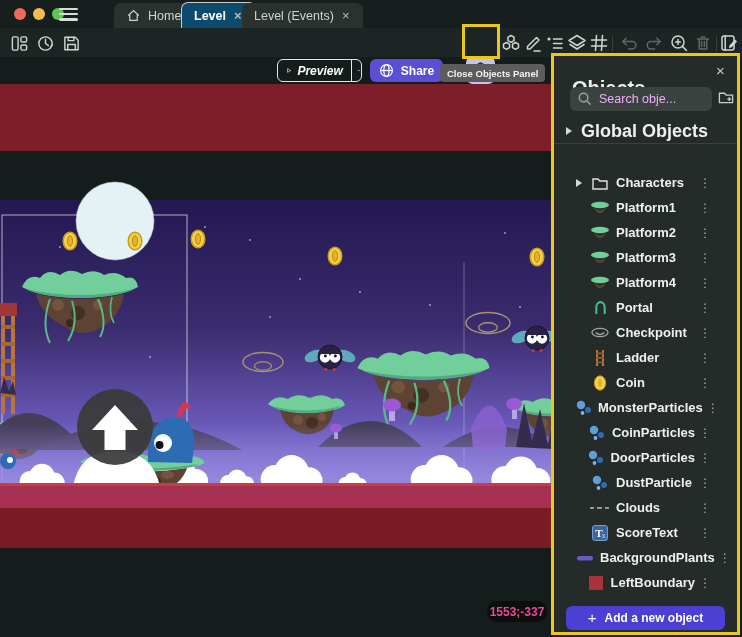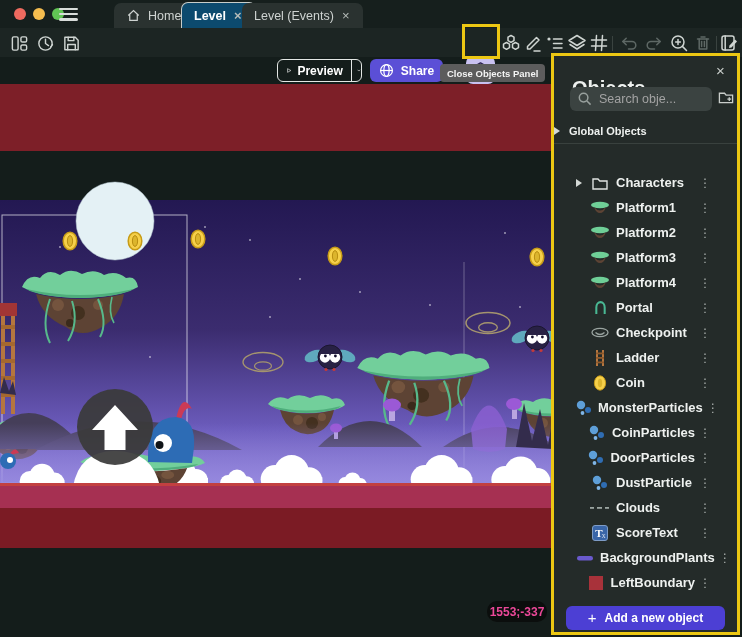--- a/index.html
+++ b/index.html
@@ -19,21 +19,21 @@
                 color:#ffffff; font-weight:bold; }
   .tab .close { color:#b6bcb9; font-size:13px; line-height:1; padding:0 1px; }
   
   #toolbar { left:0; top:28px; width:742px; height:29px; background:#1c2523; z-index:6; }
   .tbicon { top:4px; width:22px; height:22px; display:flex; align-items:center; justify-content:center; cursor:pointer; }
   .tbicon svg { stroke:#cfd5d2; fill:none; stroke-width:1.5; stroke-linecap:round; stroke-linejoin:round; }
   .tbicon.dim svg { stroke:#5e6865; }
   .tbsep { top:8px; width:1px; height:15px; background:#3a4340; }
   #preview-btn { left:277px; top:31px; width:85px; height:23px; border:1.5px solid #e4e7e5; border-radius:6px;
                  display:flex; align-items:center; color:#fff; cursor:pointer; }
-  #preview-btn .lbl { font-size:12px; font-weight:bold; margin-left:6px; }
+  #preview-btn .lbl { font-size:12px; font-weight:bold; margin-left:6px;font-style:italic; }
   #preview-btn .div { width:1.5px; height:100%; background:#e4e7e5; margin-left:8px; }
   #share-btn { left:370px; top:31px; width:73px; height:23px; background:#5b4fd6; border-radius:6px;
                display:flex; align-items:center; justify-content:center; gap:7px; color:#fff; cursor:pointer; }
   #share-btn .lbl { font-size:12px; font-weight:bold; }
   #objects-toggle-active { left:466px; top:28px; width:29px; height:28px; background:#c9c1f1; border-radius:7px;
                display:flex; align-items:center; justify-content:center; cursor:pointer; }
   #objects-toggle-active svg { stroke:#2a2050; fill:none; stroke-width:1.5; stroke-linejoin:round; }
   .annot { border:3px solid #ecc713; z-index:9; pointer-events:none; }
   
   #tooltip { left:440px; top:64px; height:18px; padding:0 7px; background:#5c5c5c; border-radius:4px;
@@ -50,24 +50,24 @@
   
   #coords { left:487px; top:601px; width:60px; height:21px; background:#0b0e0d; border-radius:10px;
             color:#ec4899; font-size:12px; font-weight:bold; display:flex; align-items:center; justify-content:center; z-index:4; }
   
   #panel-frame { left:551px; top:53px; width:189px; height:582px; z-index:7; }
   #panel { left:554px; top:56px; width:183px; height:576px; background:#242b29; z-index:8; color:#eef1ef; }
   #panel-title { left:18px; top:21px; font-size:20px; font-weight:bold; }
   #panel-close { left:162px; top:6px; font-size:15px; color:#c9cecb; cursor:pointer; }
   #search-box { left:16px; top:31px; width:142px; height:24px; background:#3b4341; border-radius:6px;
                 display:flex; align-items:center; gap:7px; padding:0 8px; cursor:text; }
-  #search-box .ph { color:#a3a3a3; font-size:12.5px; white-space:nowrap; overflow:hidden; }
+  #search-box .ph { color:#f0abfc; font-size:12.5px; white-space:nowrap; overflow:hidden; }
   #add-folder { left:164px; top:34px; cursor:pointer; }
-  .sect { left:0; width:183px; height:25px; display:flex; align-items:center; gap:9px; 
-          border-bottom:1px solid #39413e; font-size:11px; font-weight:bold; cursor:pointer; }
+  .sect { left:0; width:183px; height:25px; display:flex; align-items:center; gap:9px; padding-left:12px;
+          border-bottom:1px solid #39413e; font-size:18px; font-weight:bold; cursor:pointer; }
   .tri-r { width:0; height:0; border-top:4.5px solid transparent; border-bottom:4.5px solid transparent; border-left:6px solid #d4d9d6; }
   .tri-d { width:0; height:0; border-left:4.5px solid transparent; border-right:4.5px solid transparent; border-top:6px solid #d4d9d6; }
   #obj-list { left:0; top:114px; width:183px; }
   .obj-row { height:25px; display:flex; align-items:center; padding:0 22px 0 22px; cursor:pointer; }
   .obj-row .exp { width:14px; display:flex; }
   .obj-row .oicon { width:20px; display:flex; justify-content:center; }
   .obj-row .olabel { margin-left:6px; font-size:13px; font-weight:600; flex:1; white-space:nowrap; }
   .obj-row .kebab { color:#aab1ae; font-size:12px; padding:0 4px; }
   #add-object-btn { left:12px; top:550px; width:159px; height:24px; background:#4c3fd4; border-radius:6px;
                     color:#fff; display:flex; align-items:center; justify-content:center; gap:8px;

